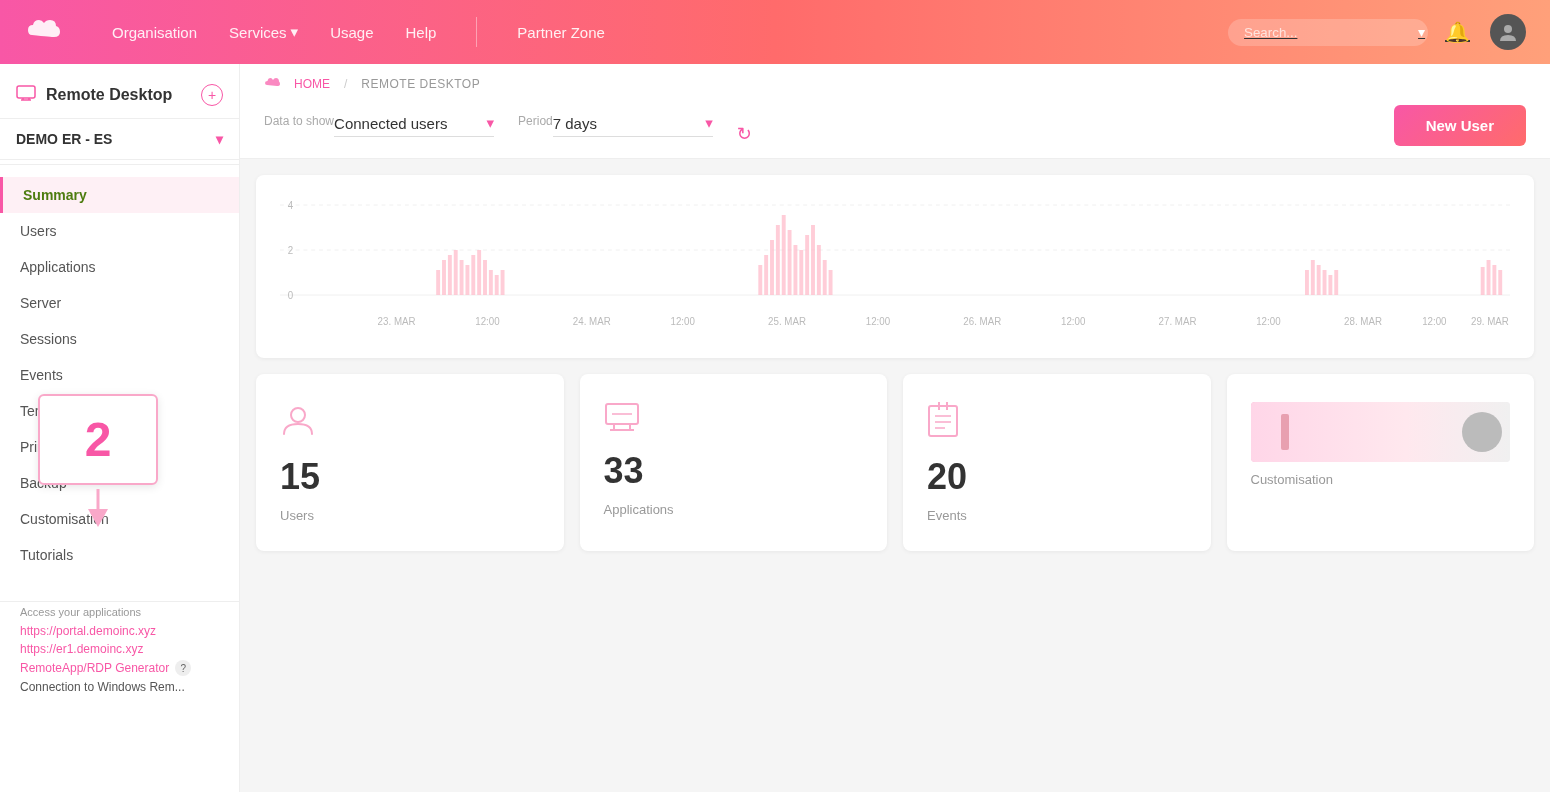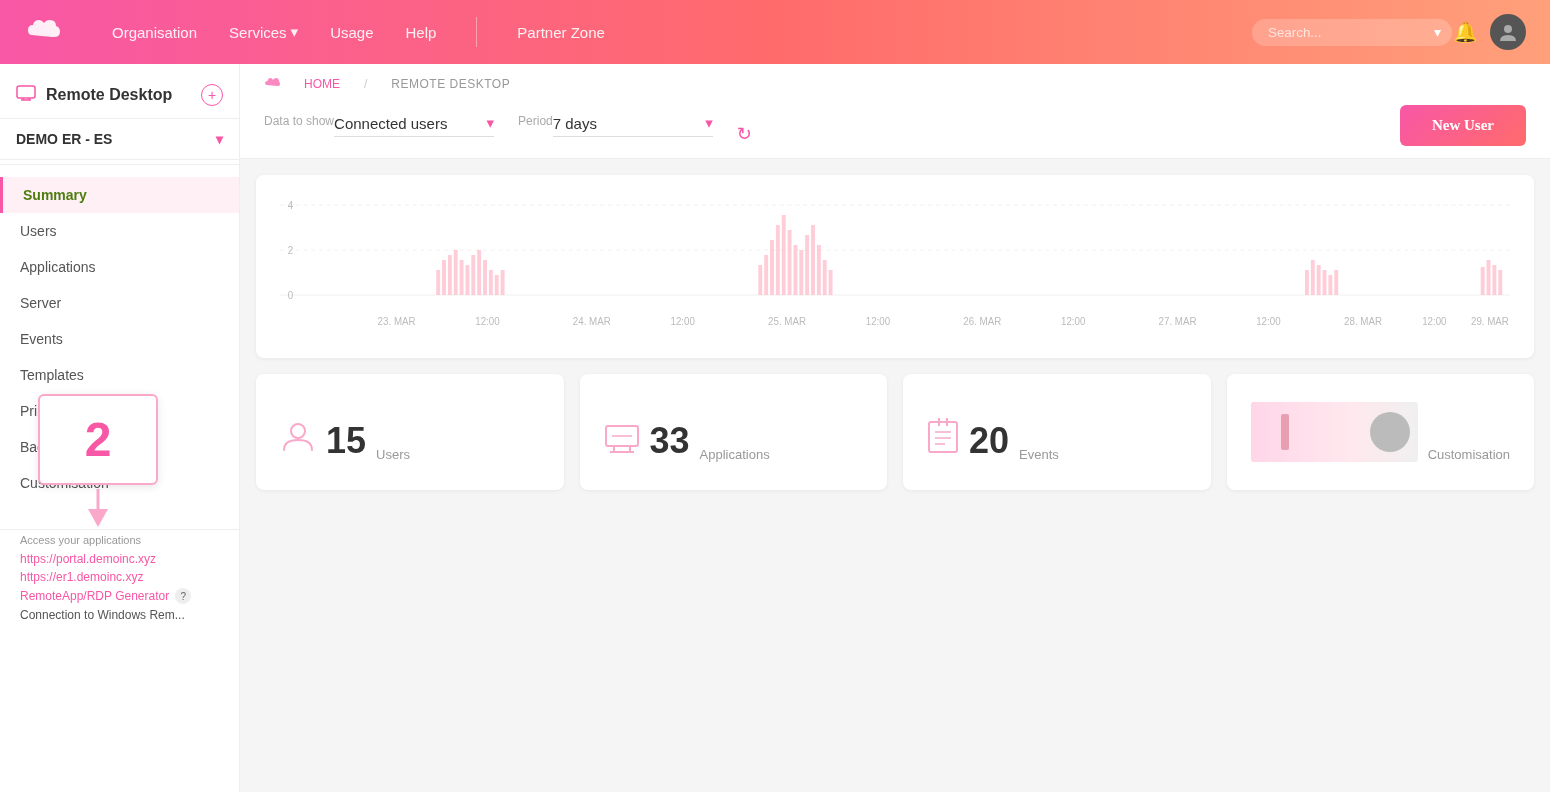--- a/index.html
+++ b/index.html
@@ -10,21 +10,21 @@
       background: linear-gradient(to right, #f857a6, #ff6b6b, #ffa07a);
       height: 64px;
       display: flex;
       align-items: center;
       padding: 8px 24px;
       gap: 32px;
     }
     .nav-logo { color: white; font-size: 28px; font-weight: bold; margin-right: 16px; }
     .nav-link { color: rgba(255,255,255,0.9); text-decoration: none; font-size: 15px; cursor: pointer; display: flex; align-items: center; gap: 4px; }
     .nav-divider { width: 1px; height: 30px; background: rgba(255,255,255,0.4); margin: 0 8px; }
-    .nav-right { margin-left: auto; display: flex; align-items: center; gap: 12px; }
+    .nav-right { margin-left: auto; display: flex; align-items: center; gap: 20px; text-decoration: underline; }
     .nav-search {
       background: rgba(255,255,255,0.2);
       border: none;
       border-radius: 20px;
       padding: 6px 16px;
       color: white;
       width: 200px;
       outline: none;
     }
     .nav-search::placeholder { color: rgba(255,255,255,0.7); }
@@ -120,21 +120,21 @@
 
     
     .topbar {
       background: white;
       padding: 12px 24px;
       border-bottom: 1px solid #eee;
     }
     .breadcrumb {
       display: flex;
       align-items: center;
-      gap: 24px;
+      gap: 14px;
       margin-bottom: 14px;
       font-size: 12px;
       color: #999;
     }
     .breadcrumb-home { color: #f857a6; cursor: pointer; }
     .breadcrumb-sep { color: #ccc; }
     .breadcrumb-current { color: #999; text-transform: uppercase; letter-spacing: 0.5px; }
 
     .topbar-controls {
       display: flex;
@@ -161,21 +161,20 @@
       margin-left: auto;
       background: linear-gradient(135deg, #f857a6, #ff6b6b);
       color: white;
       border: none;
       border-radius: 6px;
       padding: 12px 32px;
       font-size: 15px;
       font-weight: 600;
       cursor: pointer;
       white-space: nowrap;
-      font-family: Liberation Serif, serif;
     }
 
     
     .chart-section {
       margin: 16px;
       background: white;
       border-radius: 8px;
       padding: 20px 24px;
       box-shadow: 0 1px 4px rgba(0,0,0,0.06);
     }
@@ -185,22 +184,22 @@
       display: grid;
       grid-template-columns: repeat(4, 1fr);
       gap: 16px;
       margin: 0 16px 16px;
     }
     .card {
       background: white;
       border-radius: 8px;
       padding: 28px 24px;
       display: flex;
-      flex-direction: row;
-      align-items: flex-end;
+      flex-direction: column;
+      align-items: flex-start;
       gap: 10px;
       box-shadow: 0 1px 4px rgba(0,0,0,0.06);
     }
     .card-icon { font-size: 32px; color: #f9a8c9; }
     .card-number { font-size: 36px; font-weight: 700; color: #333; }
     .card-label { font-size: 13px; color: #999; }
     .card-image {
       width: 100%;
       height: 60px;
       background: linear-gradient(135deg, #f9a8c9 0%, #ffe0ec 50%, #f0f0f0 100%);
@@ -277,25 +276,27 @@
       <span class="sidebar-org-arrow">▾</span>
     </div>
 
     <div class="sidebar-divider"></div>
 
     <nav class="sidebar-nav">
       <div class="sidebar-item active">Summary</div>
       <div class="sidebar-item">Users</div>
       <div class="sidebar-item">Applications</div>
       <div class="sidebar-item">Server</div>
+      <div class="sidebar-item">Sessions</div>
       <div class="sidebar-item">Events</div>
       <div class="sidebar-item">Templates</div>
       <div class="sidebar-item">Printers</div>
       <div class="sidebar-item">Backup</div>
       <div class="sidebar-item">Customisation</div>
+      <div class="sidebar-item">Tutorials</div>
     </nav>
 
     <div class="sidebar-links">
       <div class="sidebar-links-label">Access your applications</div>
       <a class="sidebar-link">https://portal.demoinc.xyz</a>
       <a class="sidebar-link">https://er1.demoinc.xyz</a>
       <div class="sidebar-link-plain">
         <span style="color:#f857a6;font-size:12px;">RemoteApp/RDP Generator</span>
         <span class="sidebar-link-badge">?</span>
       </div>

